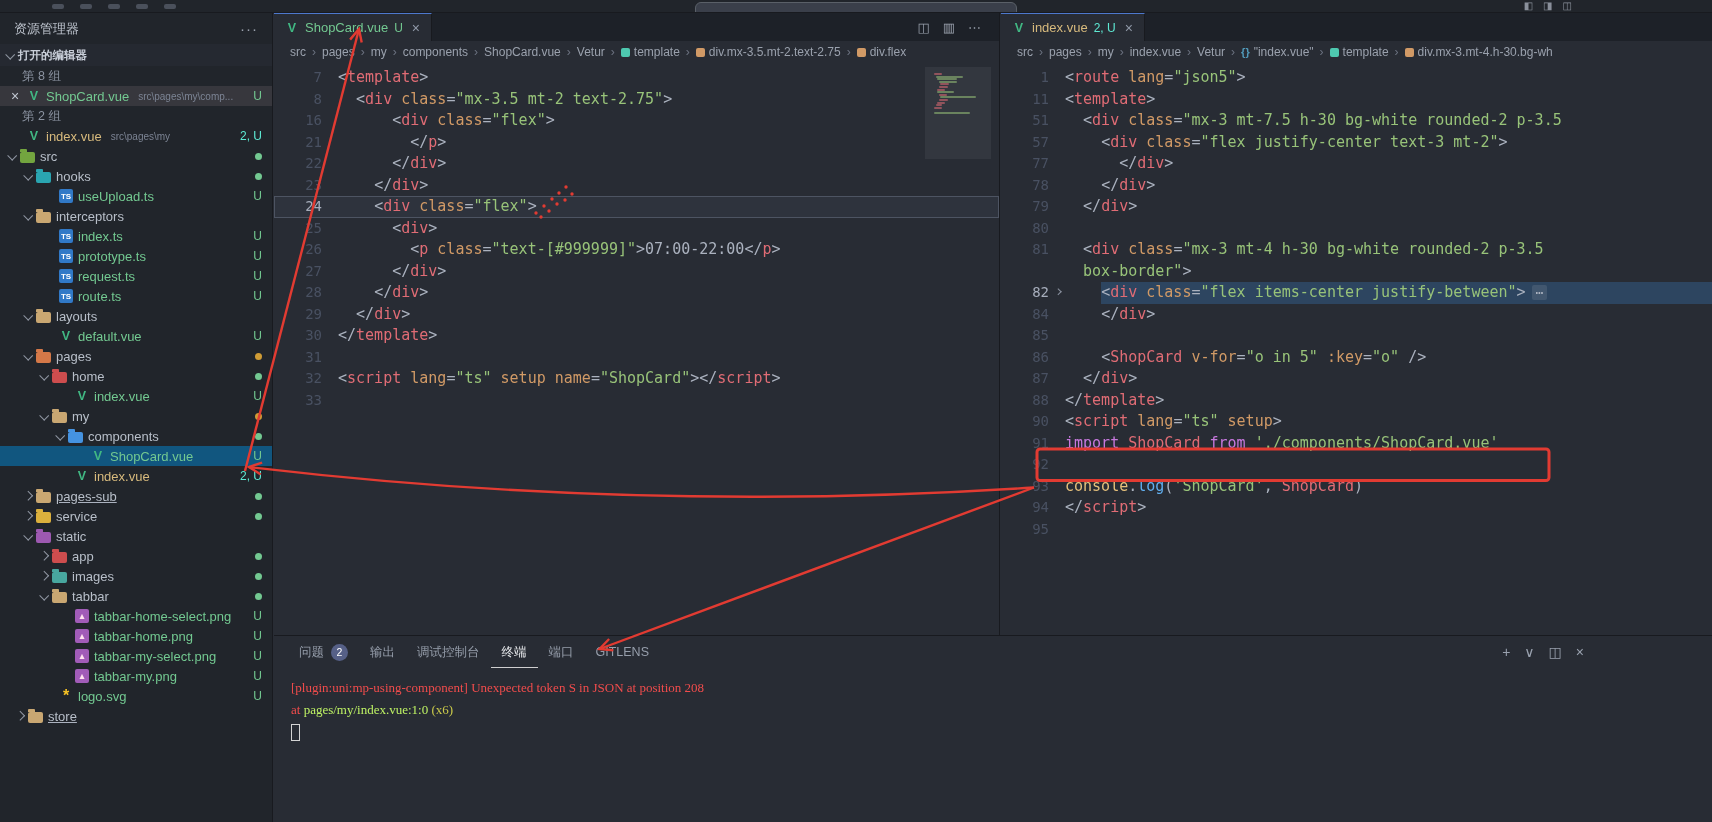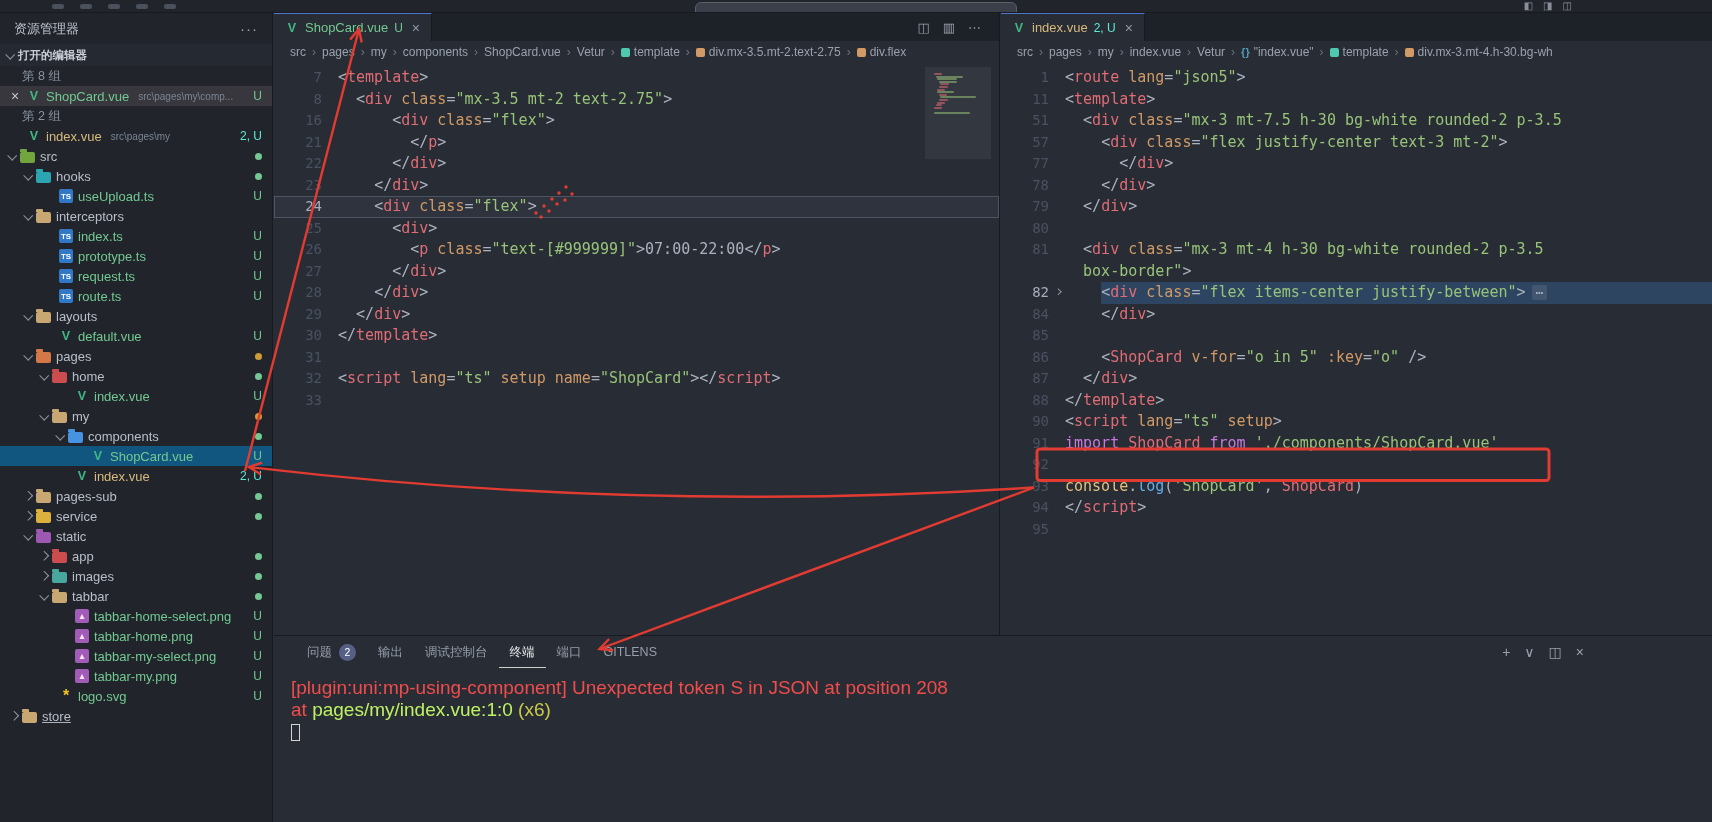--- a/index.html
+++ b/index.html
@@ -76,26 +76,26 @@
   .cl.sel .body{background:rgba(50,93,140,.5)}
   .tk-p{color:#abb2bf}.tk-t{color:#e06c75}.tk-a{color:#d19a66}.tk-s{color:#98c379}
   .tk-k{color:#c678dd}.tk-f{color:#61afef}.tk-o{color:#e5c07b}.tk-x{color:#abb2bf}
   .tk-e{color:#abb2bf;background:rgba(171,178,191,.17);border-radius:2px;padding:0 4px;margin-left:6px;font-size:13px}
   .minimap{position:absolute;top:54px;right:24px;width:46px;height:232px;z-index:3}
   .mm-slider{position:absolute;top:0;left:-4px;right:-16px;height:92px;background:rgba(255,255,255,.055)}
   .mm-bar{position:absolute;height:2px;border-radius:1px}
 
   
   .panel{position:absolute;left:274px;right:0;bottom:0;height:187px;background:#282c34;border-top:1px solid #181a1f;z-index:2}
-  .ptabs{display:flex;align-items:stretch;height:32px;padding-left:22px}
+  .ptabs{display:flex;align-items:stretch;height:32px;padding-left:14px}
   .ptab{display:flex;align-items:center;gap:7px;padding:0 11px;font-size:12.5px;color:#969eab}
   .ptab.active{color:#e8eaed;box-shadow:inset 0 -1px 0 #cfcfcf}
   .pbadge{min-width:17px;height:17px;border-radius:9px;background:#566087;color:#fff;font-size:10.5px;display:flex;align-items:center;justify-content:center;padding:0 4px}
   .pacts{position:absolute;top:0;right:128px;height:32px;display:flex;align-items:center;gap:14px;color:#9aa2af;font-size:14px}
-  .term{padding:9px 0 0 17px;font-family:Liberation Sans, sans-serif;font-size:19px;line-height:21.5px}
+  .term{padding:9px 0 0 17px;font-family:Liberation Serif, serif;font-size:13px;line-height:21.5px}
   .t-red{color:#f14c4c}.t-cyan{color:#bef264}.t-yellow{color:#caca4a}.t-plain{color:#cccccc}
   .tcursor{width:9px;height:17px;border:1px solid #d4d4d4;margin-top:4px}
 
   
   #ann{position:absolute;inset:0;z-index:40;pointer-events:none}
 </style>
 </head>
 <body>
 
 <div class="app">
@@ -269,21 +269,21 @@
           </span>
         </div>
         <div class="trow" style="padding-left: 56px;">
           <span class="chev-slot"></span>
           <span class="fic vue">V</span>
           <span class="tname c-yellow">index.vue</span>
           <span class="tright">
             <span class="gbadge warn">2, U</span>
           </span>
         </div>
-        <div class="trow" style="padding-left: 24px;">
+        <div class="trow" style="padding-left: 24px; text-decoration: underline;">
           <span class="chev right"></span>
           <span class="fold-ic" style="--fc: #dcb67a;"></span>
           <span class="tname">pages-sub</span>
           <span class="tright">
             <span class="dot"></span>
           </span>
         </div>
         <div class="trow" style="padding-left: 24px;">
           <span class="chev right"></span>
           <span class="fold-ic" style="--fc: #f0c040;"></span>
@@ -355,21 +355,21 @@
           </span>
         </div>
         <div class="trow" style="padding-left: 40px;">
           <span class="chev-slot"></span>
           <span class="fic svg">*</span>
           <span class="tname c-green">logo.svg</span>
           <span class="tright">
             <span class="gbadge">U</span>
           </span>
         </div>
-        <div class="trow" style="padding-left: 10px; text-decoration: underline;">
+        <div class="trow" style="padding-left: 16px; text-decoration: underline;">
           <span class="chev right"></span>
           <span class="fold-ic" style="--fc: #dcb67a;"></span>
           <span class="tname">store</span>
           <span class="tright"></span>
         </div>
       </div>
   </aside>
 
   <div class="editors">
     <section class="editor" id="ed0">

